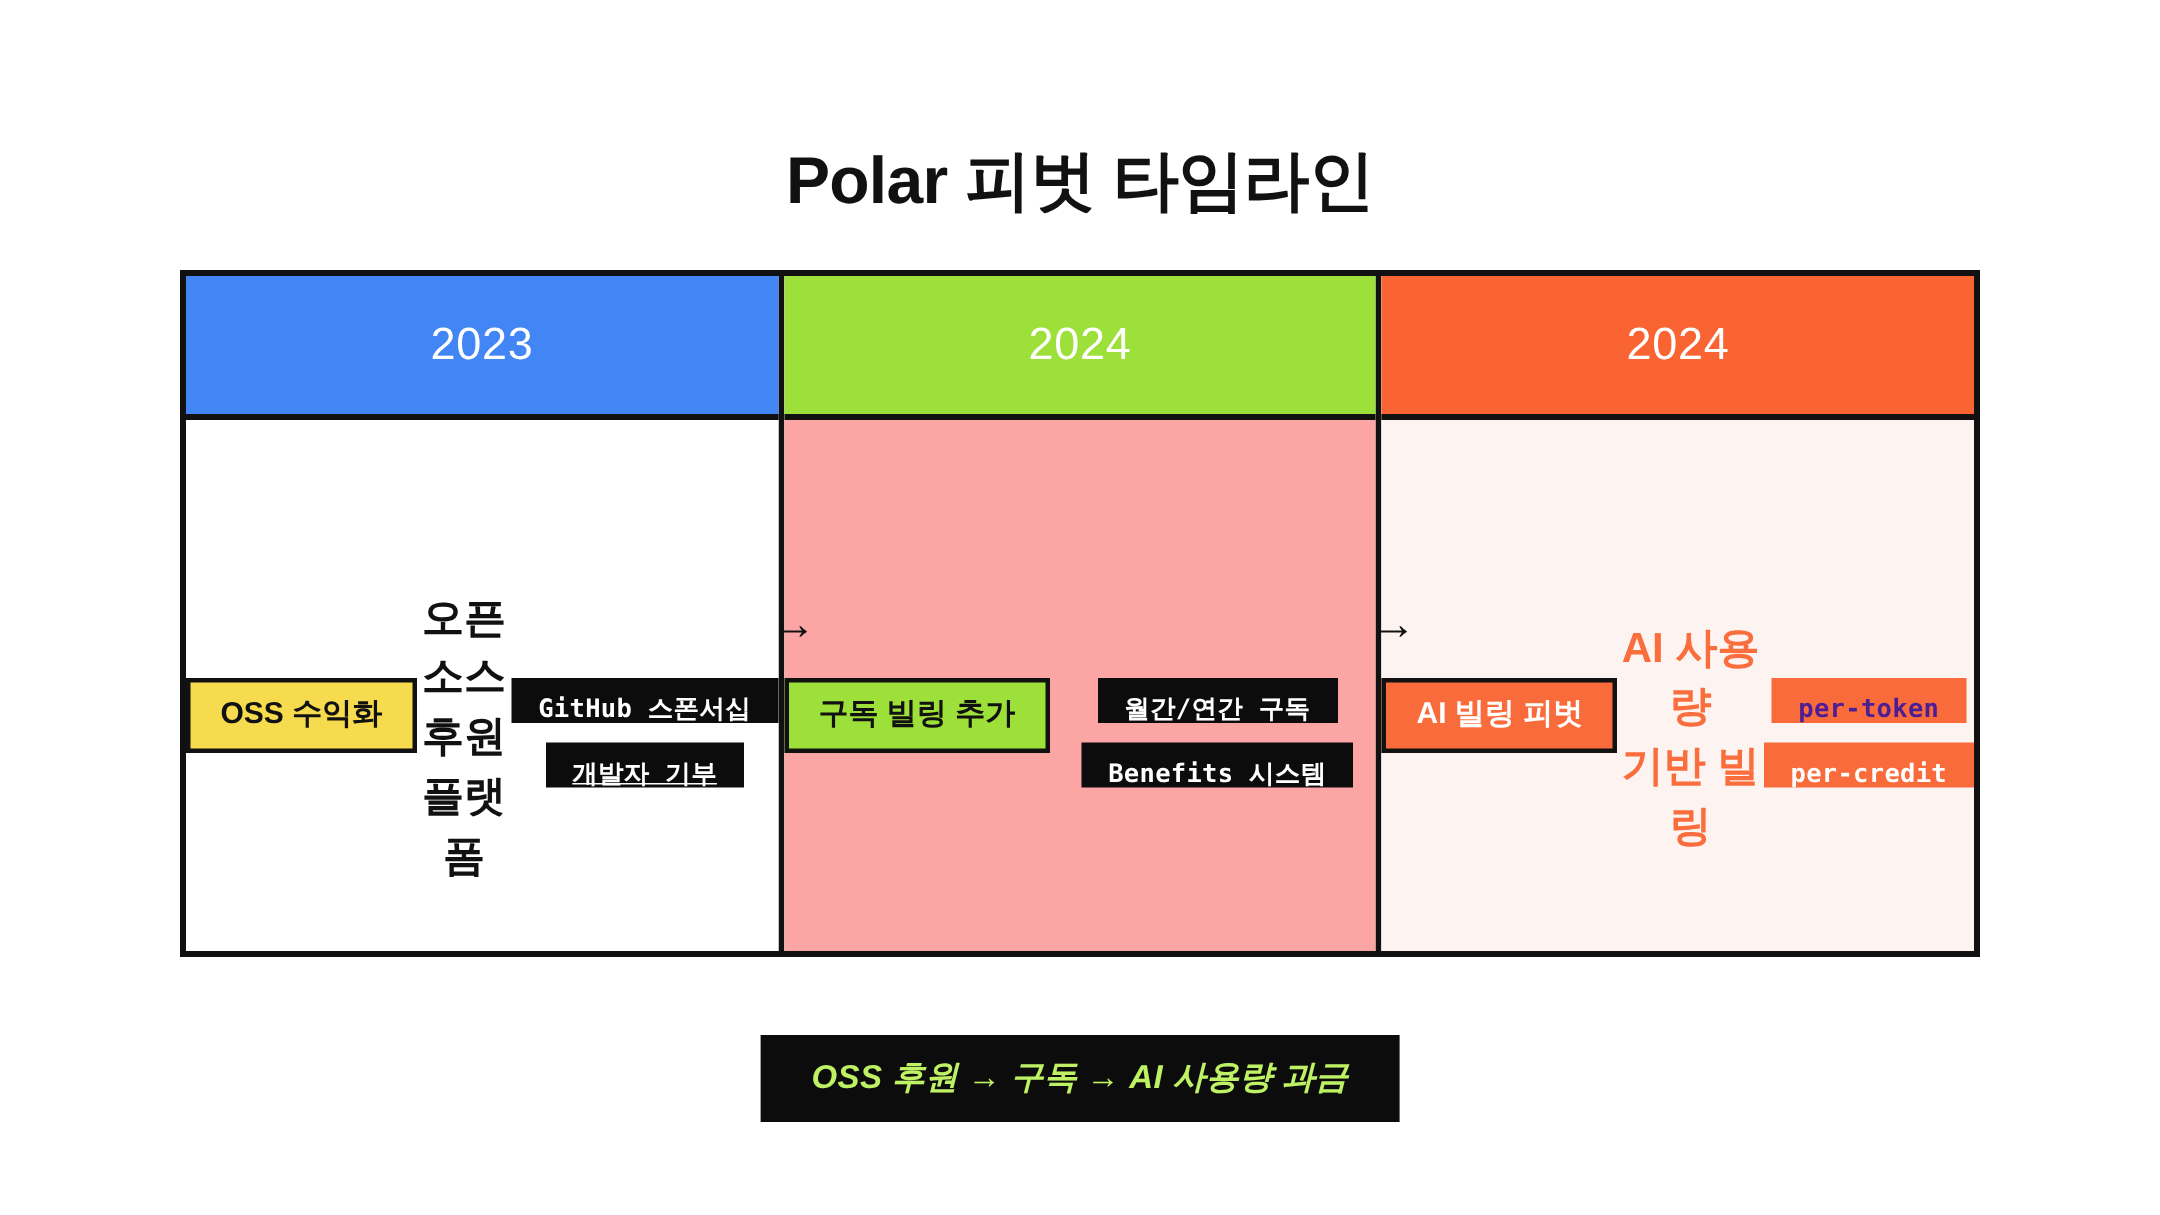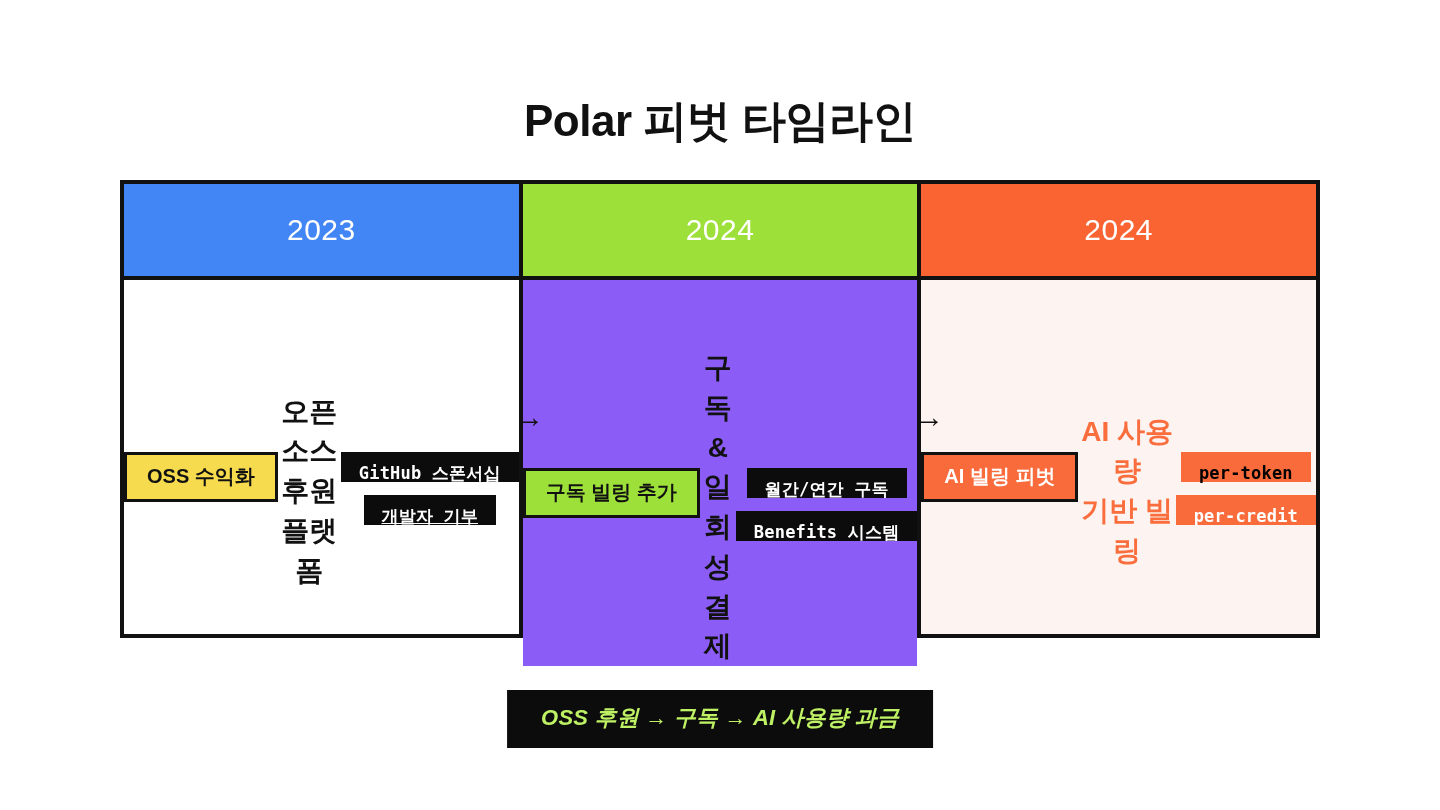--- a/index.html
+++ b/index.html
@@ -184,41 +184,39 @@
           <div class="chip" style="background: rgb(12, 12, 12); color: rgb(255, 255, 255);">GitHub 스폰서십</div>
           <div class="chip" style="background: rgb(12, 12, 12); color: rgb(255, 255, 255); text-decoration: underline;">개발자 기부</div>
         </div>
       </div>
     </div>
 
     <div class="col">
       <div class="col-head" style="background: rgb(158, 224, 58);">
         <span class="col-head-label">2024</span>
       </div>
-      <div class="col-body" style="background: #8b5cf6;">
+      <div class="col-body" style="background: #fca5a5; gap: 21px;">
         <div class="badge" style="background: rgb(158, 224, 58); color: rgb(17, 17, 17);">구독 빌링 추가</div>
-        <div class="headline" style="color: rgb(17, 17, 17);">구독 &amp;
-일회성 결제</div>
         <div class="chips">
           <div class="chip" style="background: rgb(12, 12, 12); color: rgb(255, 255, 255);">월간/연간 구독</div>
           <div class="chip" style="background: rgb(12, 12, 12); color: rgb(255, 255, 255);">Benefits 시스템</div>
         </div>
       </div>
     </div>
 
     <div class="col">
       <div class="col-head" style="background: rgb(250, 100, 50);">
         <span class="col-head-label">2024</span>
       </div>
       <div class="col-body" style="background: rgb(253, 244, 241);">
         <div class="badge" style="background: rgb(250, 107, 60); color: rgb(255, 255, 255);">AI 빌링 피벗</div>
         <div class="headline" style="color: rgb(250, 110, 62);">AI 사용량
 기반 빌링</div>
         <div class="chips">
-          <div class="chip" style="background: rgb(250, 107, 60); color: #000000;">per-token</div>
+          <div class="chip" style="background: rgb(250, 107, 60); color: #4c1d95;">per-token</div>
           <div class="chip" style="background: rgb(250, 107, 60); color: rgb(255, 255, 255);">per-credit</div>
         </div>
       </div>
     </div>
 
   </div>
 
   <div class="arrow arrow-1">→</div>
   <div class="arrow arrow-2">→</div>
 

